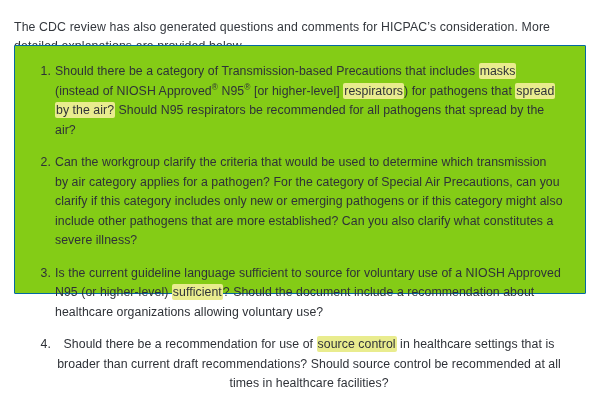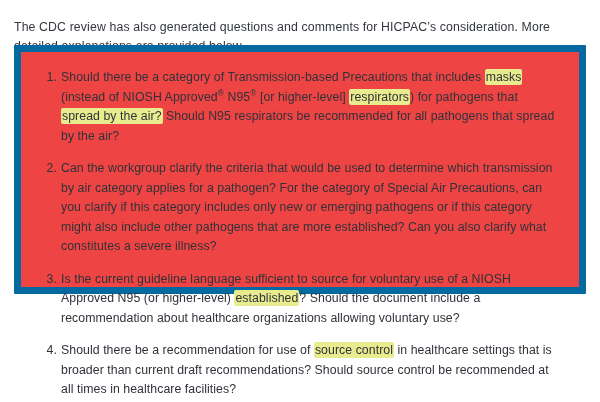--- a/index.html
+++ b/index.html
@@ -37,22 +37,22 @@
   }
 
   
   .callout {
     position: absolute;
     left: 14px;
     top: 45px;
     width: 572px;
     height: 249px;
     box-sizing: border-box;
-    background: #ef4444;
-    border: 7px solid #0369a1;
+    background: #84cc16;
+    border: 1px solid #0369a1;
     border-radius: 1px;
   }
 
   .question-list {
     margin: 0;
     padding: 16px 22px 16px 40px;
     list-style: none;
     counter-reset: qnum;
   }
 
@@ -60,20 +60,21 @@
     position: relative;
     counter-increment: qnum;
     font-size: 12.3px;
     line-height: 19.5px;
     color: #2f3238;
     margin-bottom: 13px;
     letter-spacing: 0.005em;
   }
   .question-item:last-child {
     margin-bottom: 0;
+    text-align: center;
   }
   .question-item::before {
     content: counter(qnum) ".";
     position: absolute;
     left: -19px;
     top: 0;
     width: 15px;
     text-align: right;
     color: #2f3238;
   }
@@ -96,18 +97,18 @@
 <body>
 
 <div class="page">
 
   <p class="intro">The CDC review has also generated questions and comments for HICPAC’s consideration. More detailed explanations are provided below.</p>
 
   <div class="callout">
     <ol class="question-list">
         <li class="question-item"><span>Should there be a category of Transmission-based Precautions that includes </span><span class="hl">masks</span><span> (instead of NIOSH Approved</span><sup class="reg">®</sup><span> N95</span><sup class="reg">®</sup><span> [or higher-level] </span><span class="hl">respirators</span><span>) for pathogens that </span><span class="hl">spread by the air?</span><span> Should N95 respirators be recommended for all pathogens that spread by the air?</span></li>
         <li class="question-item"><span>Can the workgroup clarify the criteria that would be used to determine which transmission by air category applies for a pathogen? For the category of Special Air Precautions, can you clarify if this category includes only new or emerging pathogens or if this category might also include other pathogens that are more established? Can you also clarify what constitutes a severe illness?</span></li>
-        <li class="question-item"><span>Is the current guideline language sufficient to source for voluntary use of a NIOSH Approved N95 (or higher-level) </span><span class="hl">established</span><span>? Should the document include a recommendation about healthcare organizations allowing voluntary use?</span></li>
+        <li class="question-item"><span>Is the current guideline language sufficient to source for voluntary use of a NIOSH Approved N95 (or higher-level) </span><span class="hl">sufficient</span><span>? Should the document include a recommendation about healthcare organizations allowing voluntary use?</span></li>
         <li class="question-item"><span>Should there be a recommendation for use of </span><span class="hl">source control</span><span> in healthcare settings that is broader than current draft recommendations? Should source control be recommended at all times in healthcare facilities?</span></li>
       </ol>
   </div>
 
 </div>
 
 </body></html>

